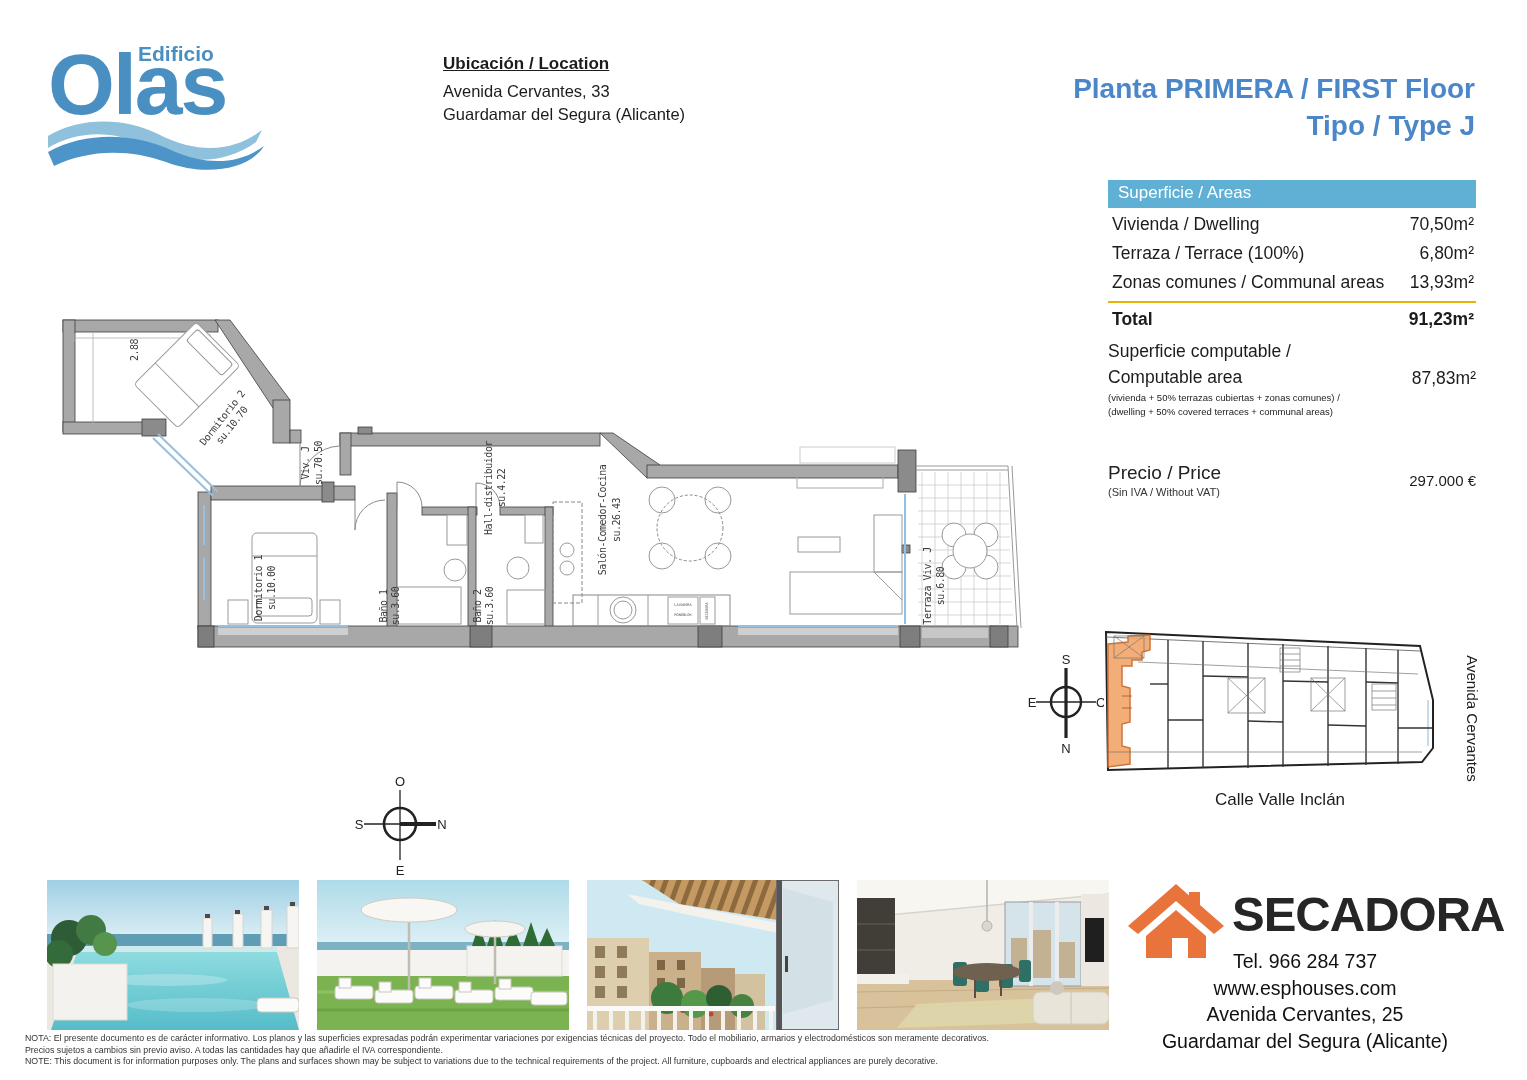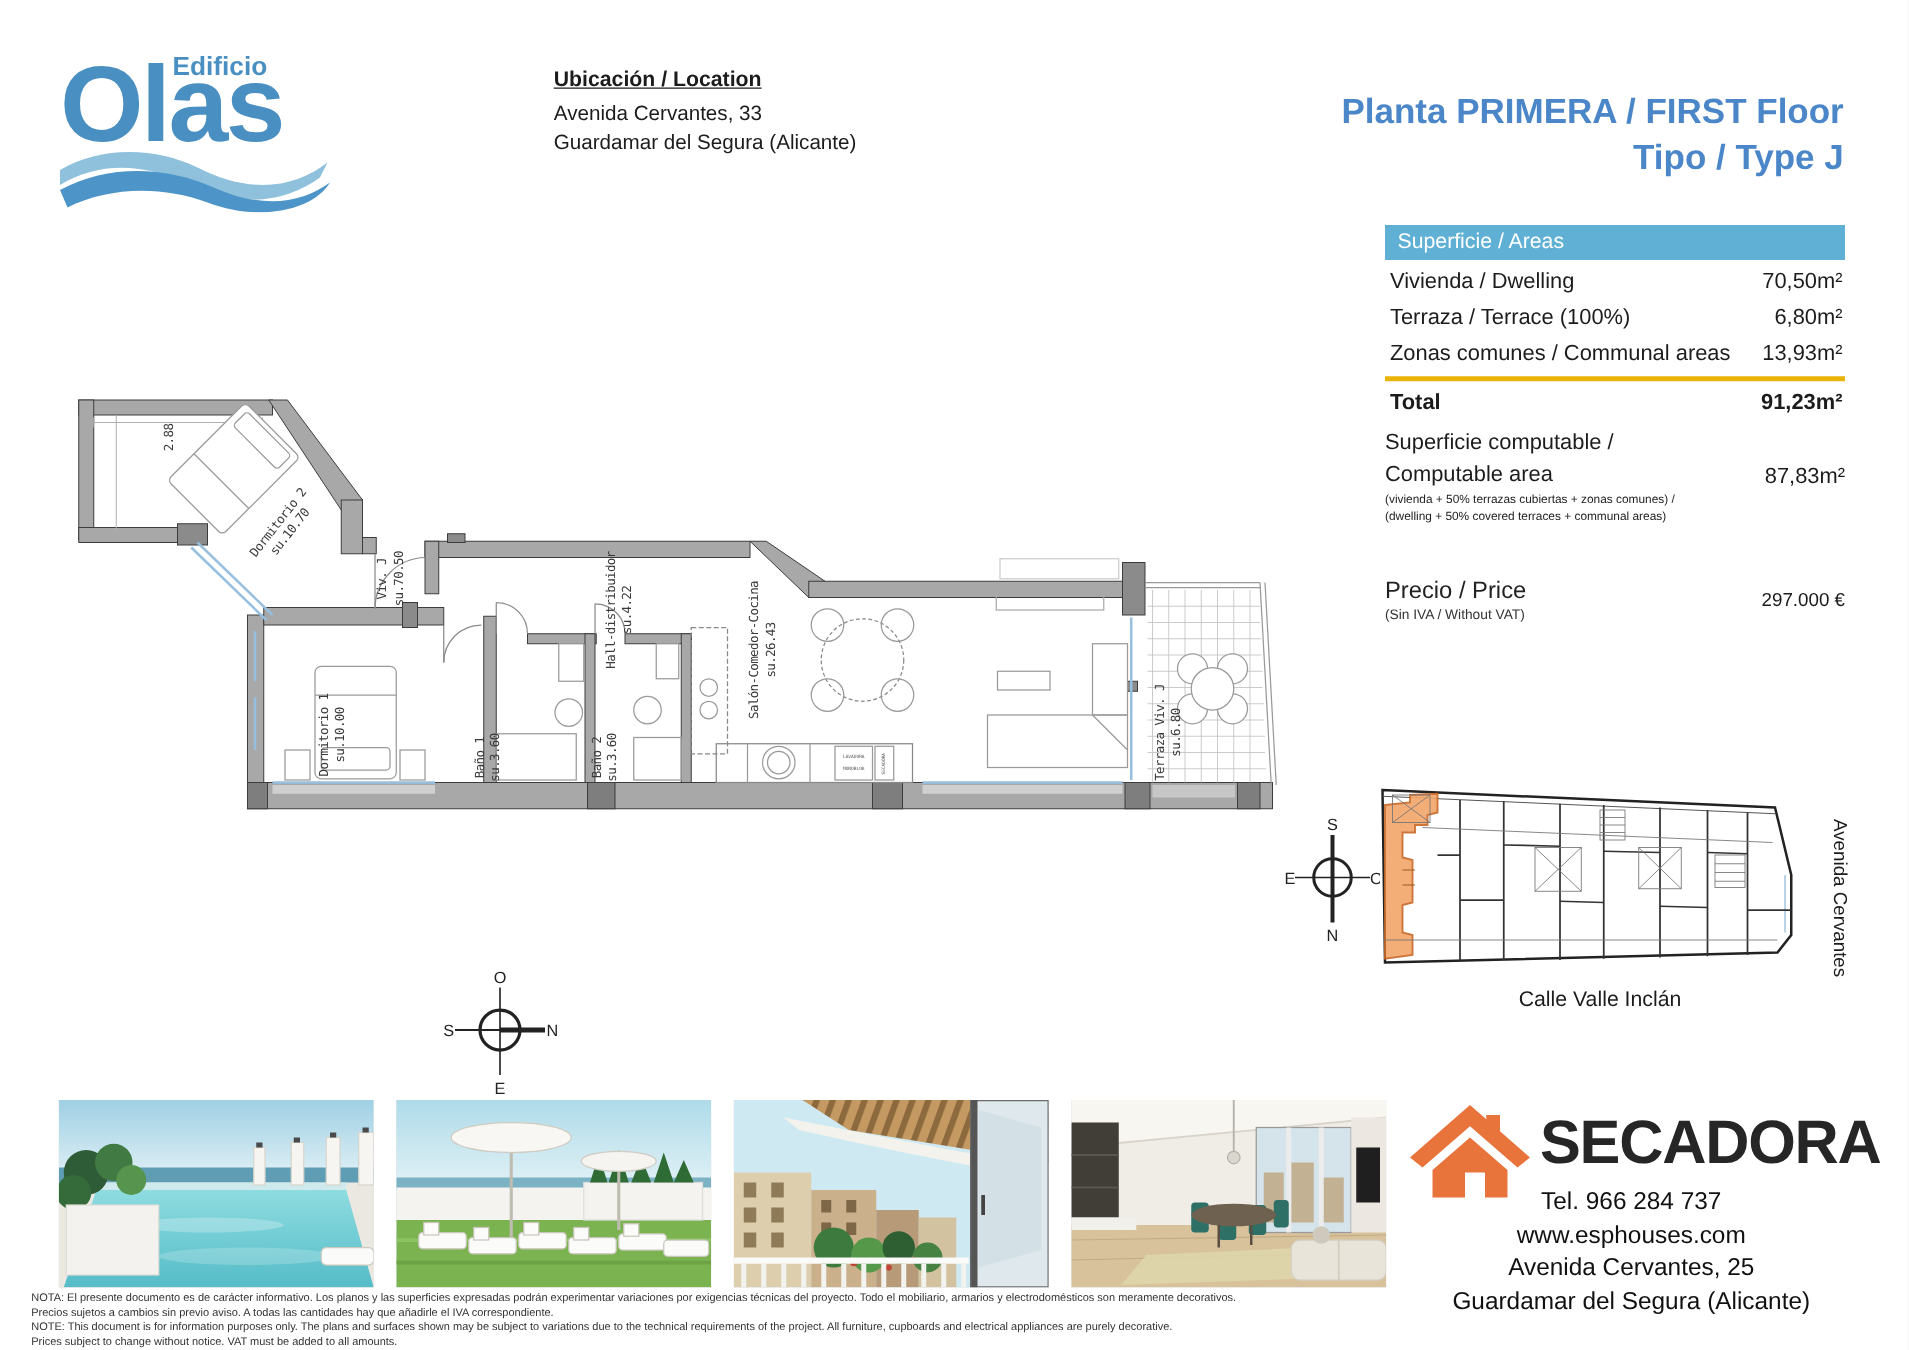--- a/index.html
+++ b/index.html
@@ -17,21 +17,21 @@
   .location .head{font-size:17px;font-weight:bold;text-decoration:underline;margin-bottom:6px;}
   .location .line{font-size:16.5px;line-height:23px;}
 
   .title{right:52px;top:70px;width:600px;text-align:right;color:#4a86c8;font-weight:bold;font-size:28px;line-height:37px;}
 
   
   .areas{left:1108px;top:180px;width:368px;font-size:17.5px;}
   .areas .hdr{background:#5fb0d4;color:#ffffff;font-size:17px;padding:3px 10px 5px 10px;}
   .arow{display:flex;justify-content:space-between;padding:6px 2px 2px 4px;}
   .arow .v{white-space:nowrap;}
-  .total{border-top:4px solid #eab308;margin-top:6px;font-weight:bold;display:flex;justify-content:space-between;padding:6px 2px 2px 4px;}
+  .total{border-top:2px solid #eab308;margin-top:6px;font-weight:bold;display:flex;justify-content:space-between;padding:6px 2px 2px 4px;}
   .comp{display:flex;justify-content:space-between;margin-top:6px;}
   .comp .lbl{line-height:26px;}
   .comp .notes{font-size:9.5px;line-height:12px;color:#222;margin-top:2px;}
   .comp .v{align-self:center;}
 
   .price{left:1108px;top:462px;width:368px;display:flex;justify-content:space-between;}
   .price .lab{font-size:19px;color:#222;}
   .price .note{font-size:11px;color:#333;margin-top:2px;}
   .price .val{font-size:15px;align-self:center;}
 
@@ -582,16 +582,15 @@
     <div>Tel. 966 284 737</div>
     <div>www.esphouses.com</div>
     <div>Avenida Cervantes, 25</div>
     <div>Guardamar del Segura (Alicante)</div>
   </div>
 
   <div class="abs notes-block">
     <div>NOTA: El presente documento es de carácter informativo. Los planos y las superficies expresadas podrán experimentar variaciones por exigencias técnicas del proyecto. Todo el mobiliario, armarios y electrodomésticos son meramente decorativos.</div>
     <div>Precios sujetos a cambios sin previo aviso. A todas las cantidades hay que añadirle el IVA correspondiente.</div>
     <div>NOTE: This document is for information purposes only. The plans and surfaces shown may be subject to variations due to the technical requirements of the project. All furniture, cupboards and electrical appliances are purely decorative.</div>
-    <div>Prices subject to change without notice. VAT must be added to all amounts.</div>
   </div>
 
 </div>
 
 </body></html>

